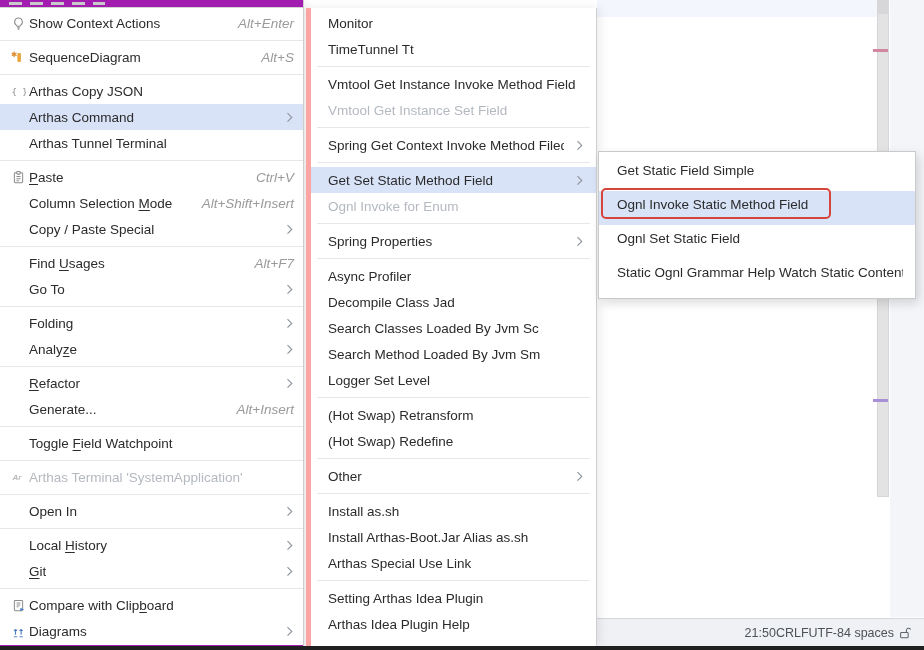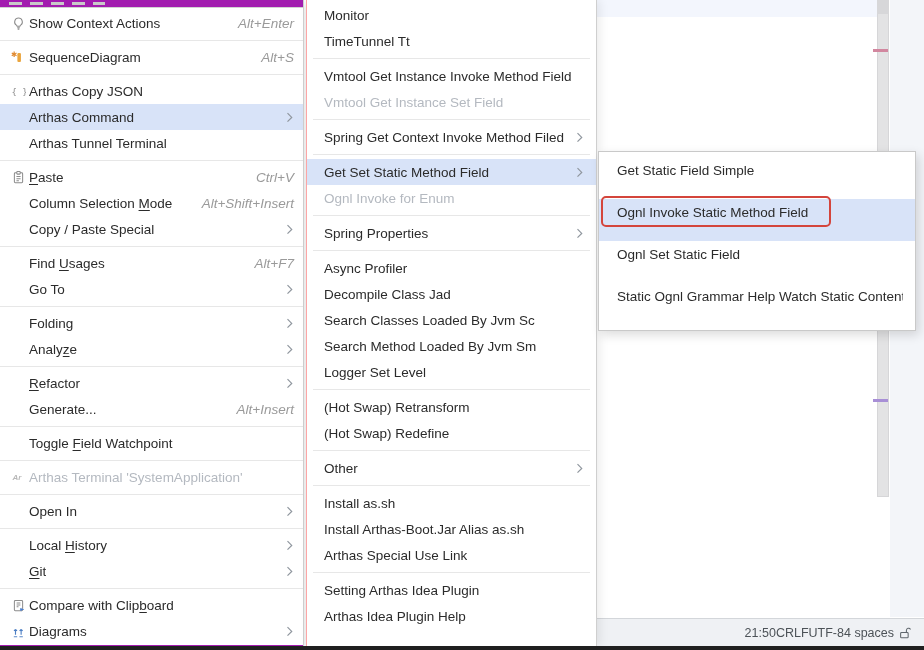--- a/index.html
+++ b/index.html
@@ -39,29 +39,29 @@
   
   .left-wrap{position:absolute;left:0;top:0;bottom:4px;width:304px;z-index:4;background:#a21caf;
     border-right:1px solid #cfcfcf;box-shadow:3px 3px 9px rgba(0,0,0,.10);box-sizing:border-box;text-align:right;}
   .sliver{height:7px;position:relative;}
   .sliver::before{content:'';position:absolute;left:9px;top:2px;width:96px;height:3px;
     background:repeating-linear-gradient(90deg,#c9c9c9 0 13px,transparent 13px 21px);}
   .left-menu{border-top:1px solid #d2d2d2;padding-top:2px;overflow:hidden;height:calc(100% - 8px);}
   .left-menu .mi{padding:0 9px 0 7px;}
   .left-menu .sep{margin:3.5px 0;}
   
-  .mid-menu{position:absolute;left:306px;top:0;bottom:4px;width:291px;z-index:5;
-    border-left:1px solid #fca5a5;border-right:1px solid #cfcfcf;
+  .mid-menu{position:absolute;left:306px;top:8px;bottom:4px;width:291px;z-index:5;
+    border-left:5px solid #fca5a5;border-right:1px solid #cfcfcf;
     box-shadow:3px 0 9px rgba(0,0,0,.08);padding-top:2px;overflow:hidden;}
   .mid-menu .mi{padding:0 12px 0 17px;}
   .mid-menu .sep{margin:4px 6px;}
   
   .sub-menu{position:absolute;left:598px;top:151px;width:318px;z-index:6;
     border:1px solid #c9c9c9;box-shadow:3px 4px 10px rgba(0,0,0,.14);padding:5px 0;}
-  .sub-menu .mi{padding:0 12px 16px 18px;}
+  .sub-menu .mi{padding:0 12px 8px 18px;}
   .redbox{position:absolute;left:2px;top:-3px;width:230px;height:31px;box-sizing:border-box;
     border:2.5px solid #d4453c;border-radius:5px;pointer-events:none;}
   
   .bottom-edge{position:absolute;left:0;right:0;bottom:0;height:4px;background:#202020;z-index:9;}
 </style>
 </head>
 <body>
 
 <div class="screen">
 

